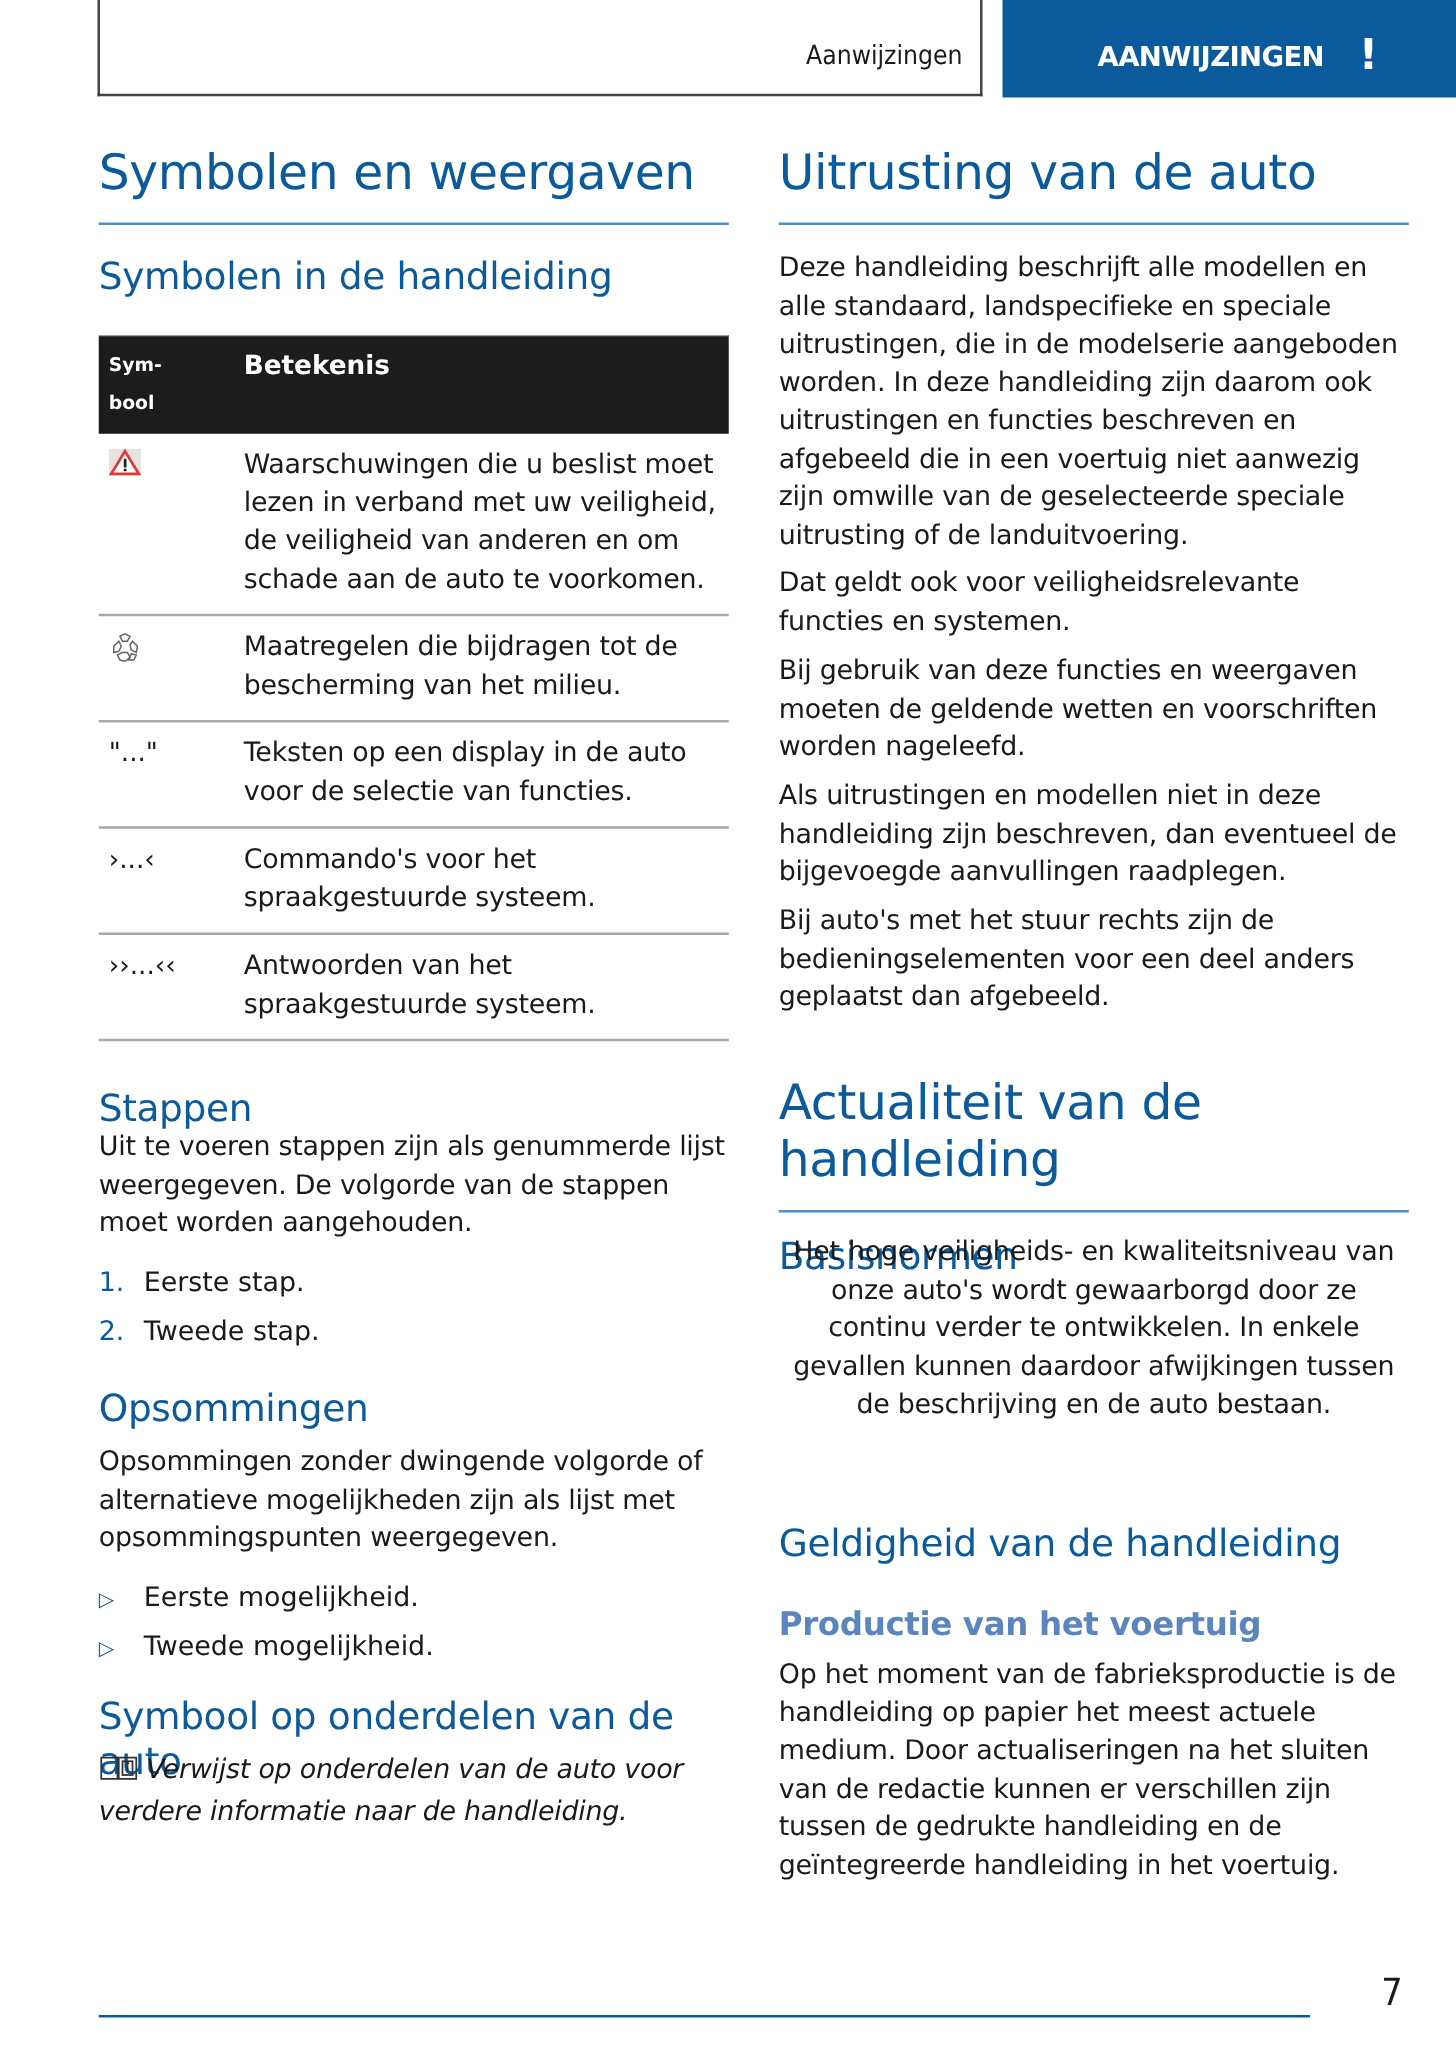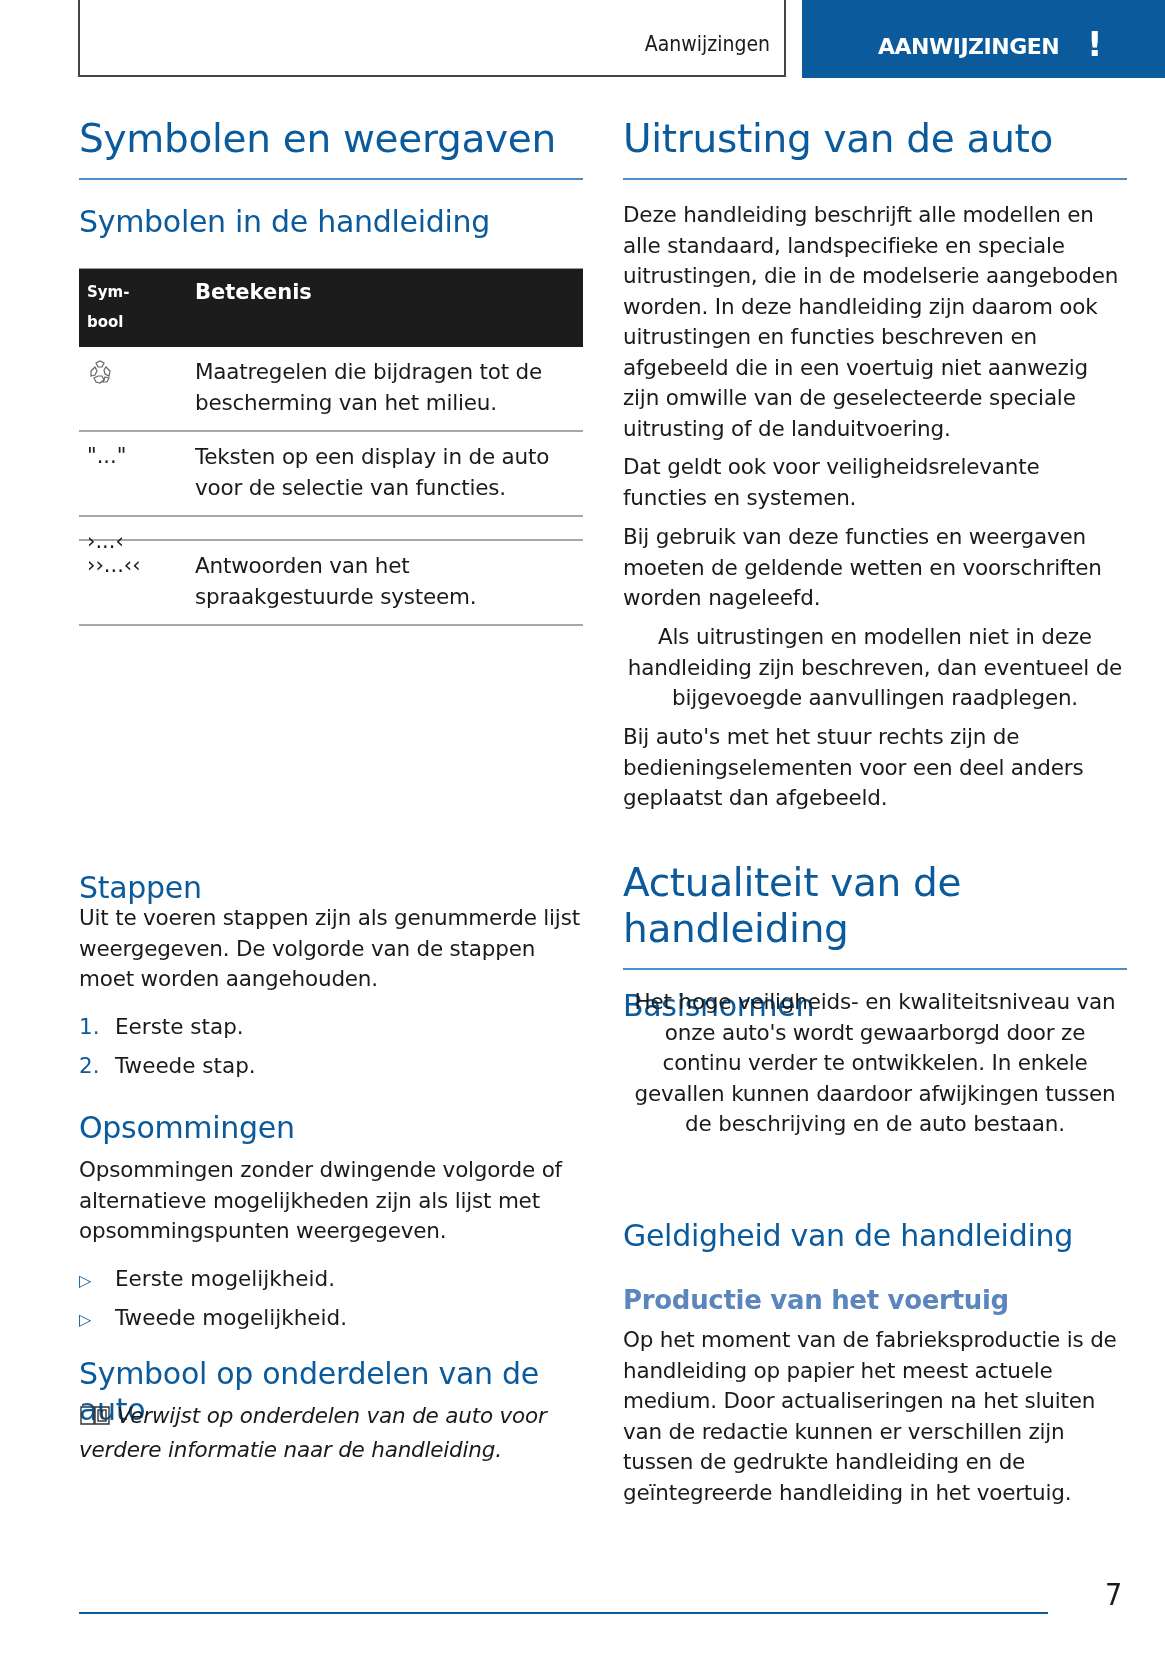--- a/index.html
+++ b/index.html
@@ -60,36 +60,48 @@
     <div class="tbl-head">
       <div class="c1">
         <div>Sym-</div>
         <div>bool</div>
       </div>
       <div class="c2">Betekenis</div>
     </div>
 
     <div class="row">
       <span class="sym">
+        <svg width="26" height="22" viewBox="0 0 26 22">
+            <rect x="0" y="0" width="26" height="22" fill="#e8e2e0"></rect>
+            <polygon points="13,2 24,20 2,20" fill="#fff" stroke="#e03a3a" stroke-width="2.2"></polygon>
+            <rect x="12" y="8" width="2.2" height="7" fill="#222"></rect>
+            <rect x="12" y="16" width="2.2" height="2" fill="#222"></rect>
+          </svg>
+      </span>
+      <div class="txt">Waarschuwingen die u beslist moet lezen in verband met uw veiligheid, de veiligheid van anderen en om schade aan de auto te voorkomen.</div>
+    </div>
+    <div class="row">
+      <span class="sym">
         <svg width="26" height="26" viewBox="0 0 26 26" fill="none" stroke="#666" stroke-width="1.2">
             <path d="M9 4 L13 2 L17 4 L15 8 L11 8 Z"></path>
             <path d="M19 8 L23 12 L22 17 L18 15 L17 11 Z"></path>
             <path d="M4 12 L8 8 L10 12 L8 16 L4 17 Z"></path>
             <path d="M7 19 L11 17 L15 17 L17 21 L13 24 L9 23 Z"></path>
             <path d="M18 18 L22 19 L20 23 L16 23 Z"></path>
           </svg>
       </span>
       <div class="txt">Maatregelen die bijdragen tot de bescherming van het milieu.</div>
     </div>
     <div class="row">
       <span class="sym">"..."</span>
       <div class="txt">Teksten op een display in de auto voor de selectie van functies.</div>
     </div>
     <div class="row">
       <span class="sym">›...‹</span>
+      <div class="txt">Commando's voor het spraakgestuurde systeem.</div>
     </div>
     <div class="row">
       <span class="sym">››...‹‹</span>
       <div class="txt">Antwoorden van het spraakgestuurde systeem.</div>
     </div>
   </div>
 
   <div class="h2" style="top:870px;">Stappen</div>
   <div class="p" style="top:903px;">Uit te voeren stappen zijn als genummerde lijst weergegeven. De volgorde van de stappen moet worden aangehouden.</div>
   <div class="li" style="top:1012px;">
@@ -120,21 +132,21 @@
         </svg>
     </span><span>Verwijst op onderdelen van de auto voor verdere informatie naar de handleiding.</span>
   </div>
 </div>
 
 <div class="col col-r">
   <div class="h1" style="top:116px;">Uitrusting van de auto</div>
   <div class="p" style="top:200px;">Deze handleiding beschrijft alle modellen en alle standaard, landspecifieke en speciale uitrustingen, die in de modelserie aangeboden worden. In deze handleiding zijn daarom ook uitrustingen en functies beschreven en afgebeeld die in een voertuig niet aanwezig zijn omwille van de geselecteerde speciale uitrusting of de landuitvoering.</div>
   <div class="p" style="top:452px;">Dat geldt ook voor veiligheidsrelevante functies en systemen.</div>
   <div class="p" style="top:522px;">Bij gebruik van deze functies en weergaven moeten de geldende wetten en voorschriften worden nageleefd.</div>
-  <div class="p" style="top:622px;text-align:center;">Als uitrustingen en modellen niet in deze handleiding zijn beschreven, dan eventueel de bijgevoegde aanvullingen raadplegen.</div>
+  <div class="p" style="top:622px;">Als uitrustingen en modellen niet in deze handleiding zijn beschreven, dan eventueel de bijgevoegde aanvullingen raadplegen.</div>
   <div class="p" style="top:722px;">Bij auto's met het stuur rechts zijn de bedieningselementen voor een deel anders geplaatst dan afgebeeld.</div>
 
   <div class="h1" style="top:860px;">Actualiteit van de handleiding</div>
   <div class="h2" style="top:988px;">Basisnormen</div>
   <div class="p" style="top:987px;text-align:center;">Het hoge veiligheids- en kwaliteitsniveau van onze auto's wordt gewaarborgd door ze continu verder te ontwikkelen. In enkele gevallen kunnen daardoor afwijkingen tussen de beschrijving en de auto bestaan.</div>
   <div class="h2" style="top:1218px;">Geldigheid van de handleiding</div>
   <div class="h3" style="top:1284px;">Productie van het voertuig</div>
   <div class="p" style="top:1325px;">Op het moment van de fabrieksproductie is de handleiding op papier het meest actuele medium. Door actualiseringen na het sluiten van de redactie kunnen er verschillen zijn tussen de gedrukte handleiding en de geïntegreerde handleiding in het voertuig.</div>
 </div>
 

